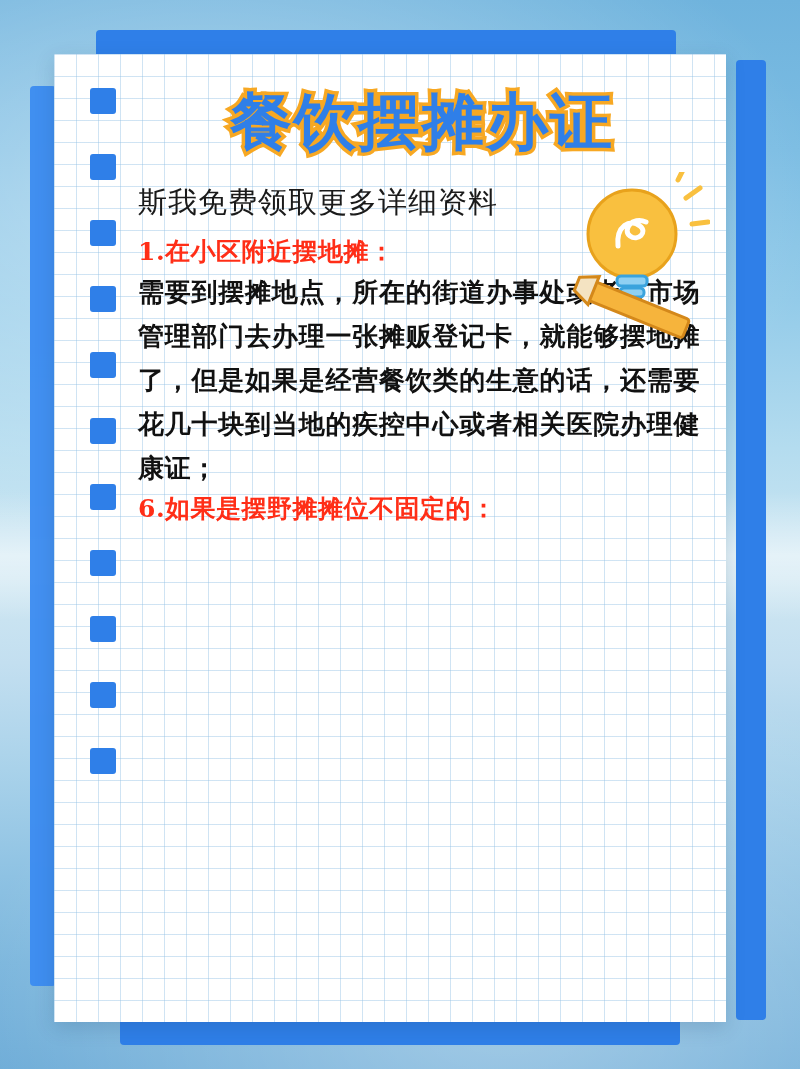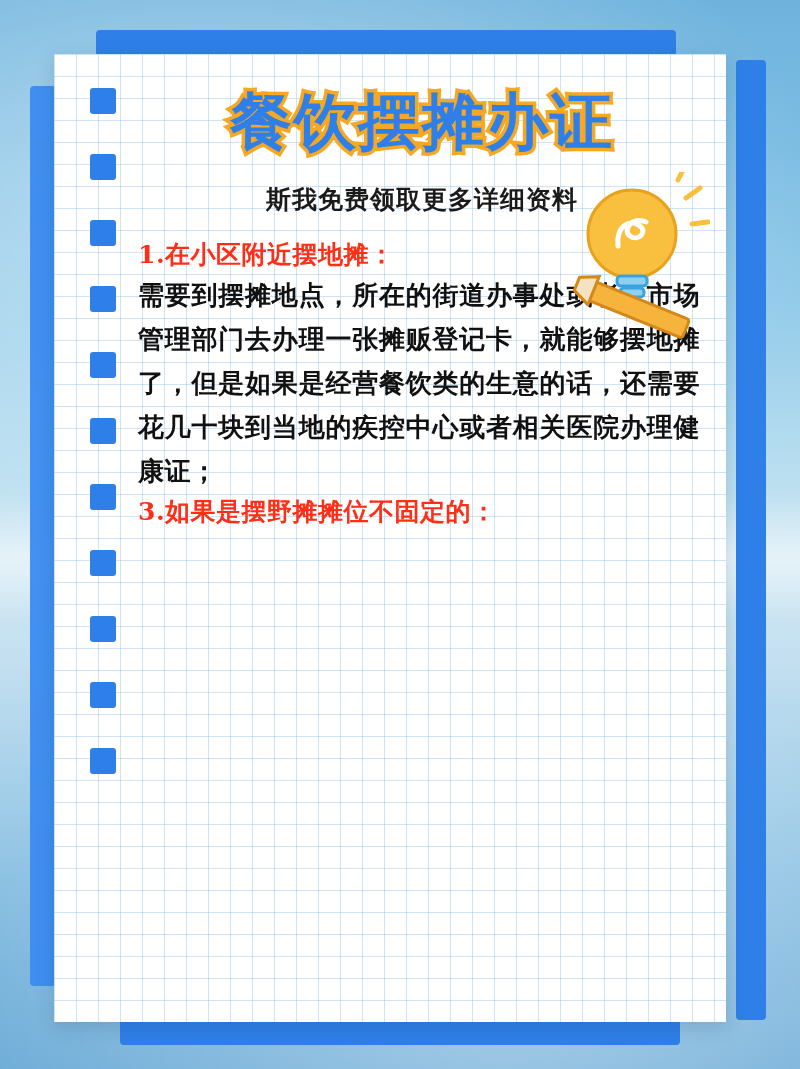--- a/index.html
+++ b/index.html
@@ -156,40 +156,40 @@
       0 0 0 #f7a823;
     margin: 0;
   }
   .title-line.second {
     font-size: 62px;
     letter-spacing: 6px;
   }
 
   .subtitle {
     margin-top: 26px;
-    text-align: center;
+    text-align: left;
     font-family: "DejaVu Serif", serif;
-    font-weight: bold;
-    font-size: 25px;
+    font-weight: normal;
+    font-size: 29px;
     color: #1a1a1a;
     letter-spacing: 1px;
   }
 
   
   .bulb {
     position: absolute;
     right: -4px;
     top: 96px;
     width: 150px;
     height: 190px;
   }
 
   
   .sections {
-    margin-top: 22px;
+    margin-top: 12px;
   }
   .sec-head {
     font-family: "DejaVu Serif", serif;
     font-weight: bold;
     font-size: 25px;
     color: #ff2e17;
     letter-spacing: 0.5px;
     margin: 0 0 2px 0;
   }
   .sec-body {
@@ -266,19 +266,19 @@
 
         <div>
           <div class="sec-head">1.在小区附近摆地摊：</div>
           <div class="sec-body">需要到摆摊地点，所在的街道办事处或者是市场管理部门去办理一张摊贩登记卡，就能够摆地摊了，但是如果是经营餐饮类的生意的话，还需要花几十块到当地的疾控中心或者相关医院办理健康证；</div>
         </div>
 
         <div>
         </div>
 
         <div>
-          <div class="sec-head">3.如果是摆野摊摊位不固定的：</div>
+          <div class="sec-head">6.如果是摆野摊摊位不固定的：</div>
         </div>
 
       </div>
     </div>
   </div>
 </div>
 
 </body></html>

